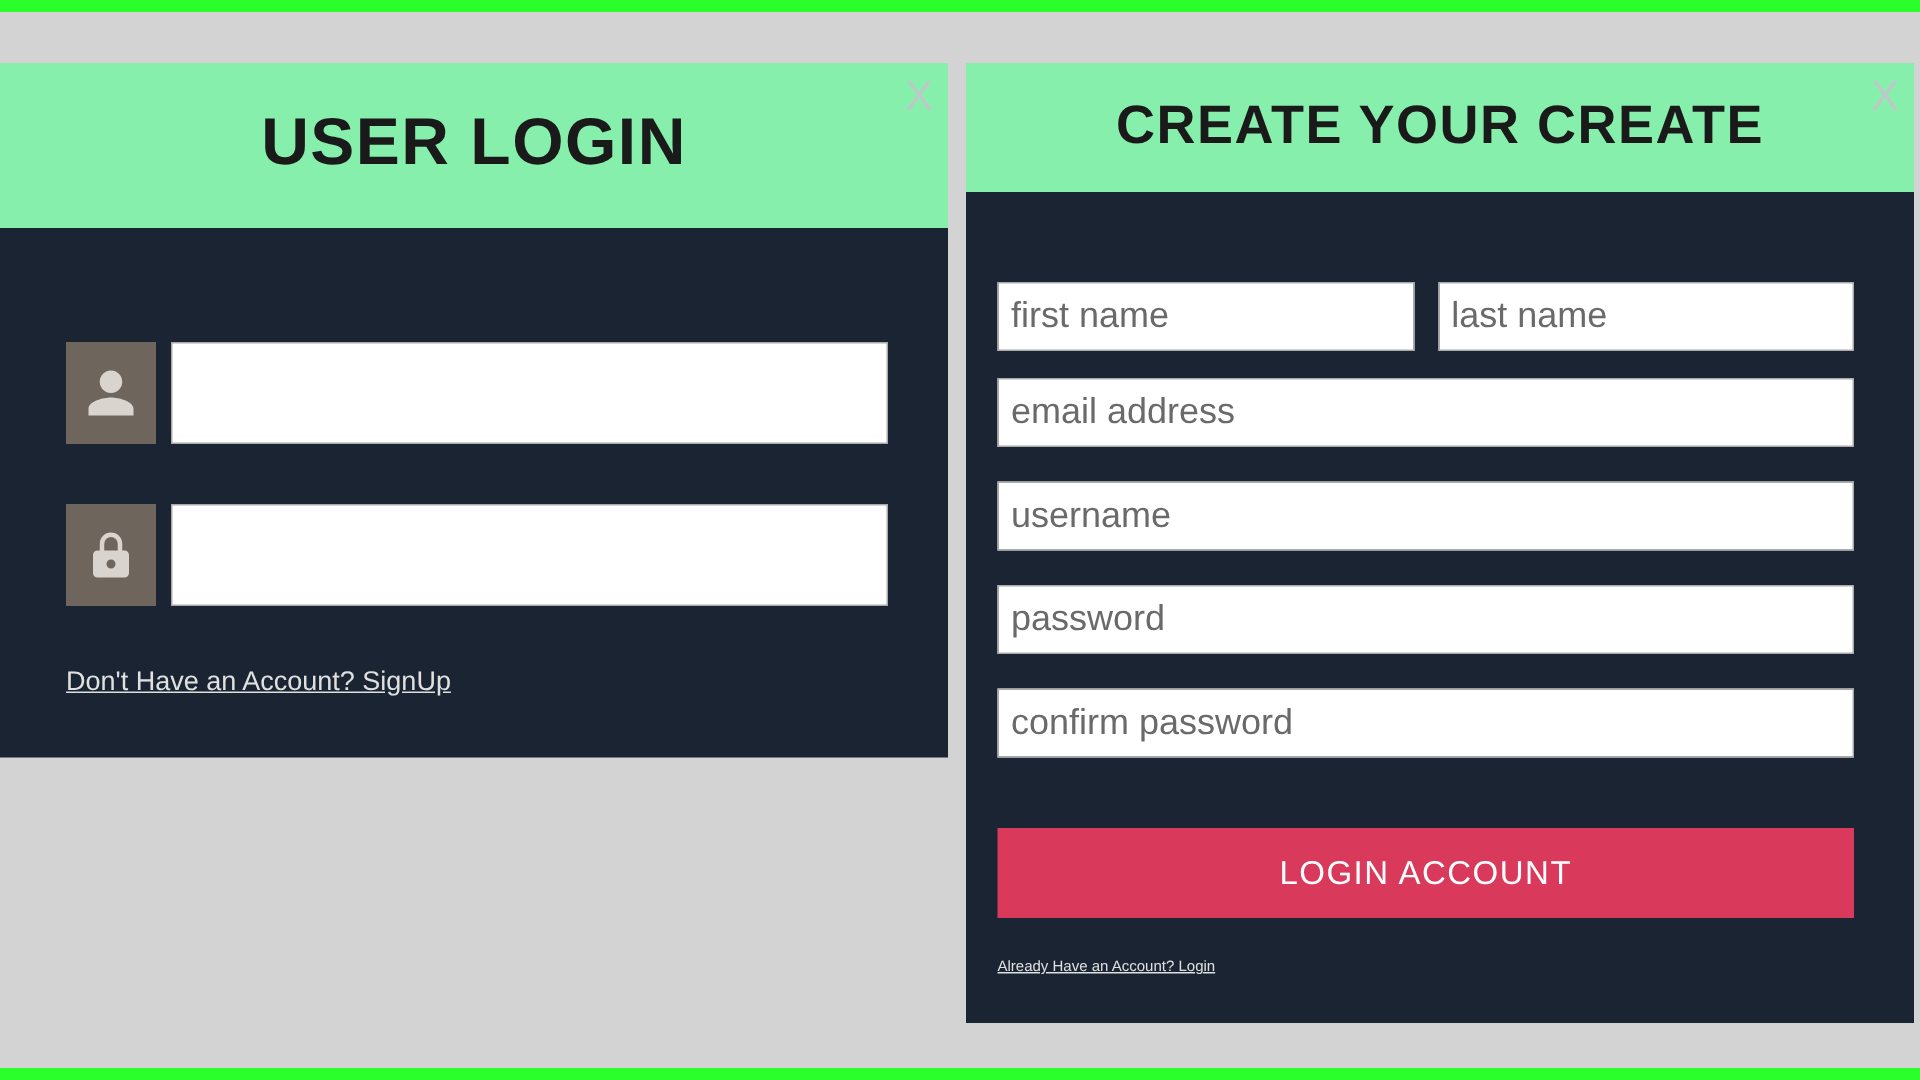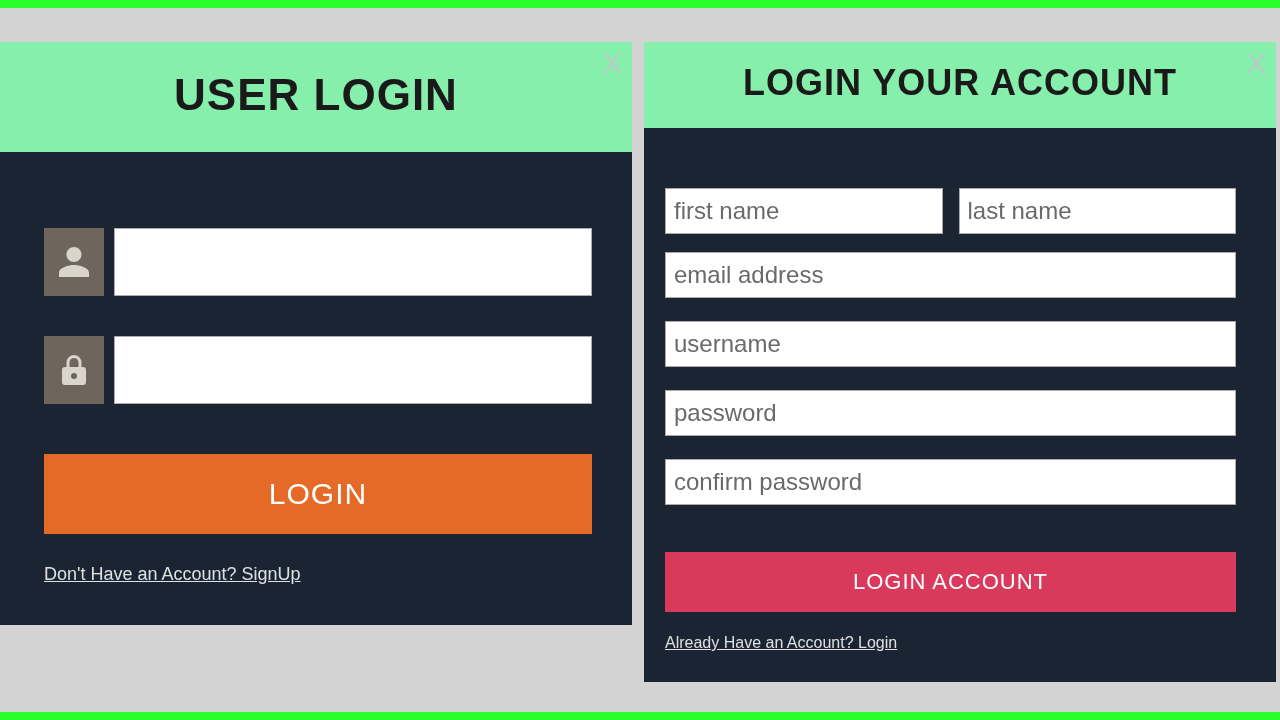--- a/index.html
+++ b/index.html
@@ -89,21 +89,21 @@
   width: 100%; height: 60px;
   background: #d93a5b;
   color: #fff;
   border: none;
   font-size: 22px;
   letter-spacing: 1px;
   cursor: pointer;
   margin-top: 24px;
 }
 .signup .link-row { margin-top: 22px; }
-.signup .link-row a { font-size: 16px; }
+.signup .link-row a { font-size: 10px; }
 </style>
 </head>
 <body>
 
 <div class="panel login">
   <div class="close">X</div>
   <div class="header">USER LOGIN</div>
   <div class="body">
     <div class="icon-row">
       <div class="icon-box">
@@ -114,30 +114,29 @@
       <input type="text" value="" style="">
     </div>
     <div class="icon-row">
       <div class="icon-box">
         <svg viewBox="0 0 24 24">
             <path d="M18 10h-1V7a5 5 0 0 0-10 0v3H6a2 2 0 0 0-2 2v8a2 2 0 0 0 2 2h12a2 2 0 0 0 2-2v-8a2 2 0 0 0-2-2zM9 7a3 3 0 1 1 6 0v3H9zm3 11a2 2 0 1 1 0-4 2 2 0 0 1 0 4z"></path>
           </svg>
       </div>
       <input type="password" value="" style="">
     </div>
-    <button class="btn-login">LOGIN</button>
     <div class="link-row">
       <a>Don't Have an Account? SignUp</a>
     </div>
   </div>
 </div>
 
 <div class="panel signup">
   <div class="close">X</div>
-  <div class="header">LOGIN YOUR ACCOUNT</div>
+  <div class="header">CREATE YOUR CREATE</div>
   <div class="body">
     <div class="name-row">
       <input type="text" placeholder="first name" style="">
       <input type="text" placeholder="last name" style="">
     </div>
     <input type="text" placeholder="email address" style="">
     <input type="text" placeholder="username" style="">
     <input type="password" placeholder="password" style="">
     <input type="password" placeholder="confirm password" style="">
     <button class="btn-create">LOGIN ACCOUNT</button>

